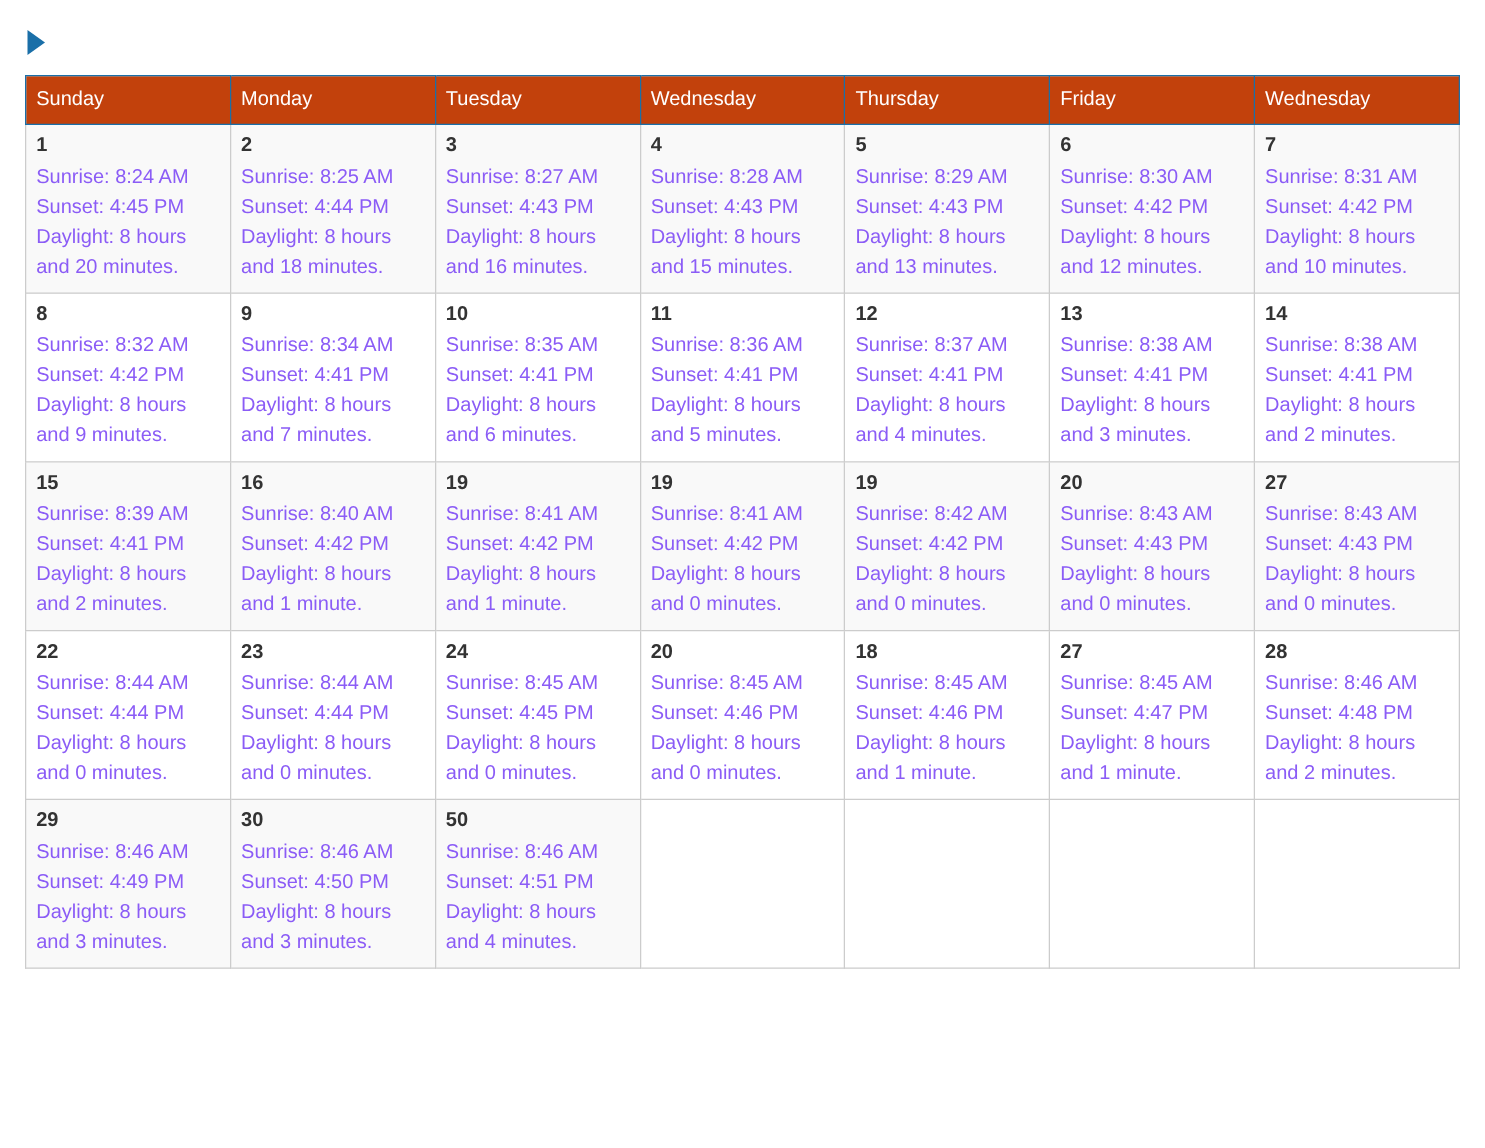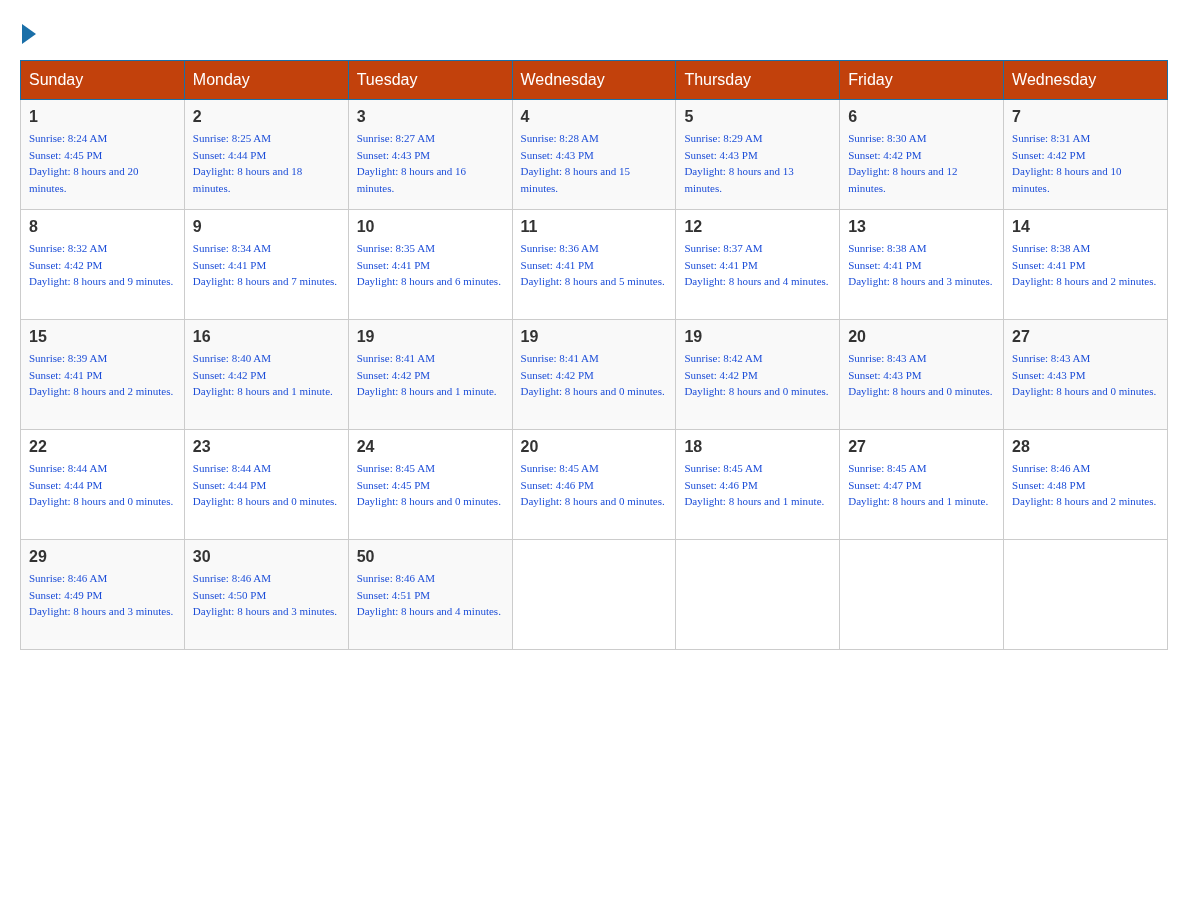--- a/index.html
+++ b/index.html
@@ -93,24 +93,23 @@
       background-color: #fff;
     }
     .day-number {
       font-size: 16px;
       font-weight: bold;
       color: #333;
       display: block;
       margin-bottom: 4px;
     }
     .day-info {
-      font-size: 11px;
+      font-size: 16px;
       line-height: 1.5;
-      color: #1d4ed8;
-      font-family: Liberation Serif, serif;
+      color: #8b5cf6;
     }
     .empty-cell {
       background-color: #fff !important;
     }
   </style>
 </head>
 <body>
 
 <div class="header">
   <div class="logo">

